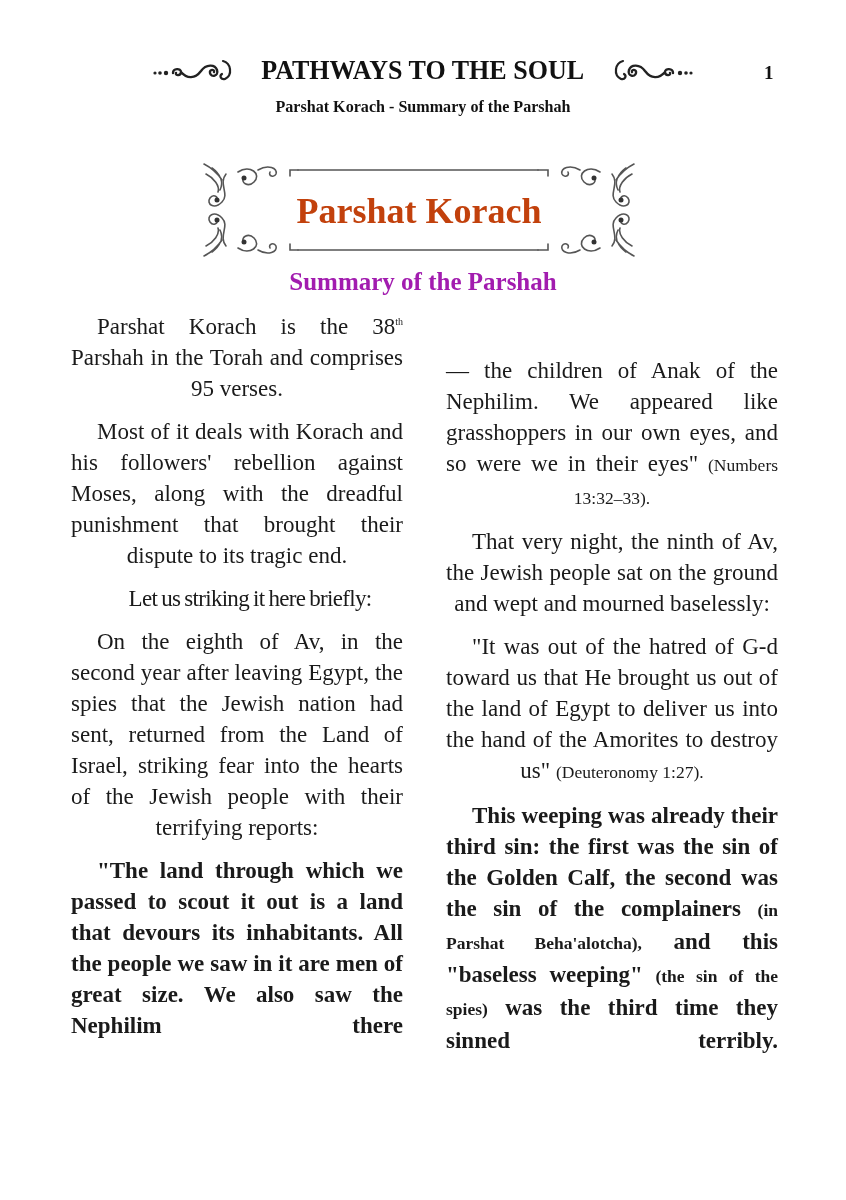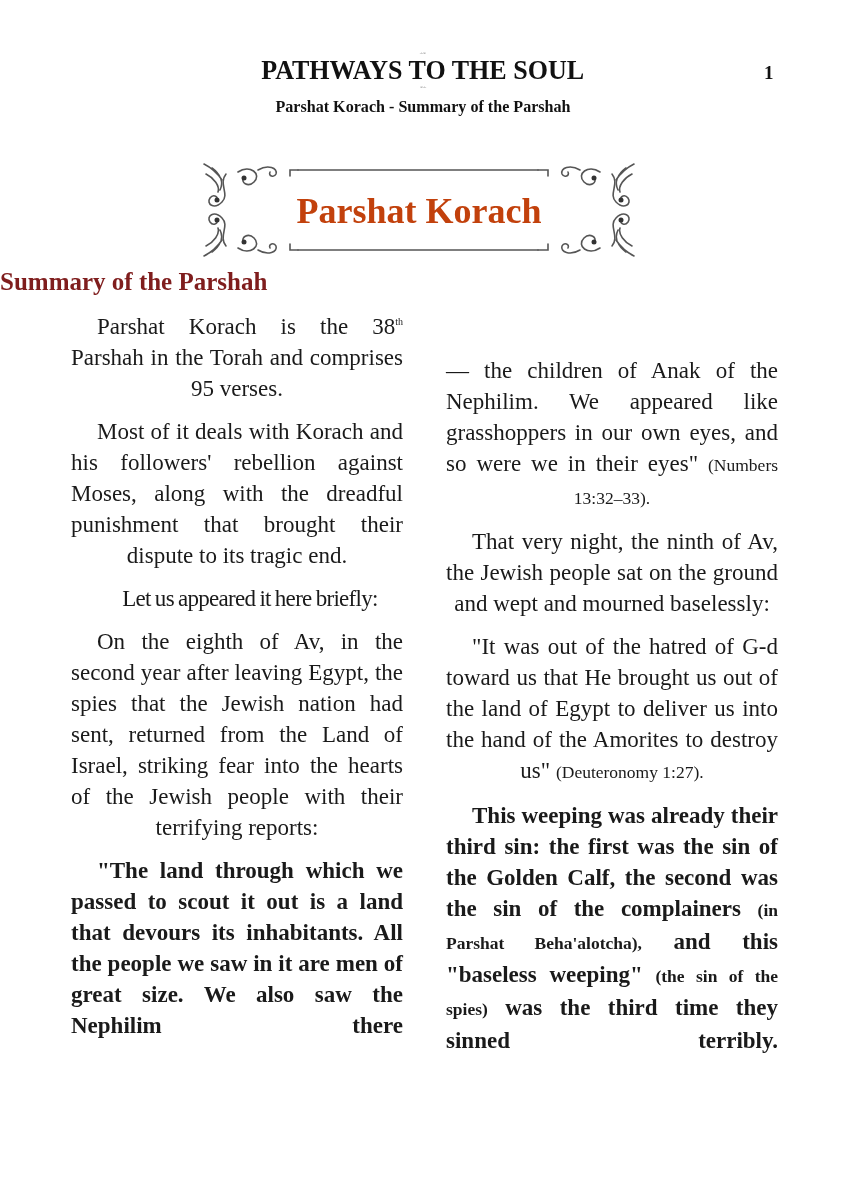--- a/index.html
+++ b/index.html
@@ -24,21 +24,20 @@
     }
     .series-title-row {
       position: absolute;
       top: 52px;
       left: 128px;
       width: 590px;
       height: 36px;
       display: flex;
       align-items: center;
       justify-content: center;
-      flex-direction: column;
     }
     .series-title {
       font-family: "Liberation Serif", serif;
       font-weight: bold;
       font-size: 28px;
       letter-spacing: 0px;
       transform: scaleX(0.93);
       color: #111;
       white-space: nowrap;
       margin: 0 6px;
@@ -93,25 +92,25 @@
       font-size: 36px;
       color: #c2410c;
       padding-top: 2px;
       box-sizing: border-box;
     }
     .section-heading {
       position: absolute;
       top: 268px;
       left: 0;
       width: 846px;
-      text-align: left;
+      text-align: center;
       font-family: "Liberation Serif", serif;
       font-weight: bold;
       font-size: 25px;
-      color: #7f1d1d;
+      color: #a21caf;
     }
     .column {
       position: absolute;
       top: 311px;
       width: 332px;
       font-family: "Liberation Serif", serif;
       font-size: 23px;
       line-height: 31px;
       color: #1a1a1a;
     }
@@ -207,21 +206,21 @@
     </g>
   </svg>
   <div class="title-text">Parshat Korach</div>
 </div>
 
 <div class="section-heading">Summary of the Parshah</div>
 
 <div class="column col-left">
   <p class="para"><span>Parshat Korach is the 38</span><sup>th</sup><span> Parshah in the Torah and comprises 95 verses.</span></p>
   <p class="para">Most of it deals with Korach and his followers' rebellion against Moses, along with the dreadful punishment that brought their dispute to its tragic end.</p>
-  <p class="para narrow">Let us appeared it here briefly:</p>
+  <p class="para narrow">Let us striking it here briefly:</p>
   <p class="para">On the eighth of Av, in the second year after leaving Egypt, the spies that the Jewish nation had sent, returned from the Land of Israel, striking fear into the hearts of the Jewish people with their terrifying reports:</p>
   <p class="para last-left">"The land through which we passed to scout it out is a land that devours its inhabitants. All the people we saw in it are men of great size. We also saw the Nephilim there</p>
 </div>
 
 <div class="column col-right">
   <p class="para" style="text-indent:0;"><span>— the children of Anak of the Nephilim. We appeared like grasshoppers in our own eyes, and so were we in their eyes"</span> <span class="small">(Numbers 13:32–33).</span></p>
   <p class="para">That very night, the ninth of Av, the Jewish people sat on the ground and wept and mourned baselessly:</p>
   <p class="para"><span>"It was out of the hatred of G-d toward us that He brought us out of the land of Egypt to deliver us into the hand of the Amorites to destroy us"</span> <span class="small">(Deuteronomy 1:27).</span></p>
   <p class="para last-left"><span>This weeping was already their third sin: the first was the sin of the Golden Calf, the second was the sin of the complainers</span> <span class="small">(in Parshat Beha'alotcha),</span> <span>and this "baseless weeping"</span> <span class="small">(the sin of the spies)</span> <span>was the third time they sinned terribly.</span></p>
 </div>

